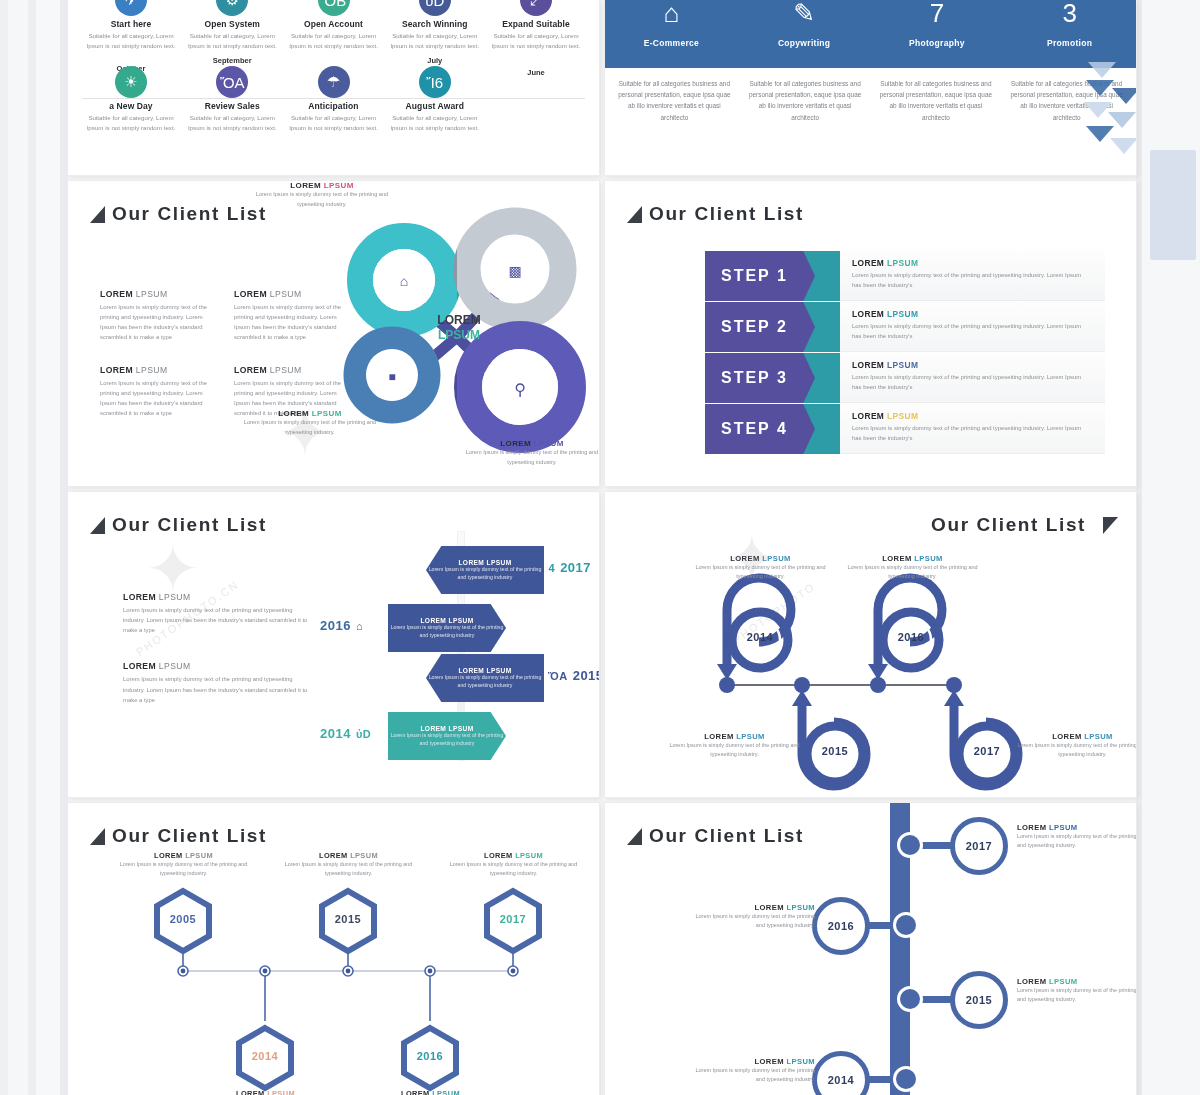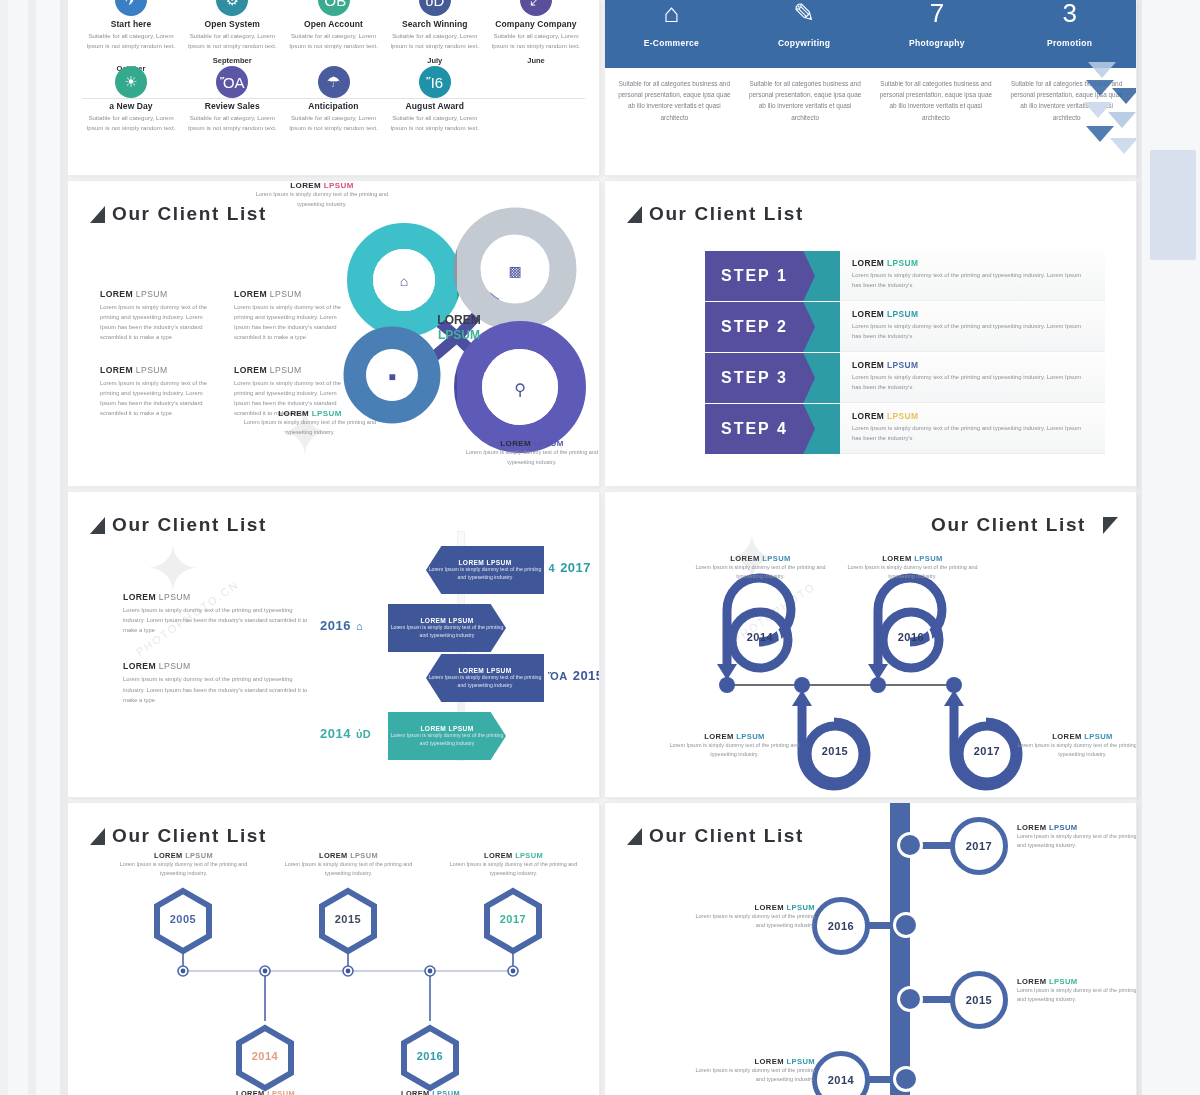--- a/index.html
+++ b/index.html
@@ -181,23 +181,23 @@
     </div>
     <div class="mbot">
       <div class="mcirc" style="background:#1f91a8">Ἴ6</div>
       <div class="mname">August Award</div>
       <div class="mdesc">Suitable for all category, Lorem Ipsum is not simply random text.</div>
     </div>
             </div>
             <div class="mcol">
               <div class="mtop">
       <div class="mcirc" style="background:#5a4f9b">⤢</div>
-      <div class="mname">Company Company</div>
-      <div class="mdesc">Suitable for all category, Lorem Ipsum is not simply random text.</div>
-      <div class="mmonth" style="margin-top:5px">June</div>
+      <div class="mname">Expand Suitable</div>
+      <div class="mdesc">Suitable for all category, Lorem Ipsum is not simply random text.</div>
+      <div class="mmonth" style="margin-top:17px">June</div>
     </div>
             </div>
           </div>
       </div>
     </div>
 
     <div class="slide h175">
       <div class="svc-head" id="svc-head">
           <div class="cell">
             <div class="svc-ico">⌂</div>

